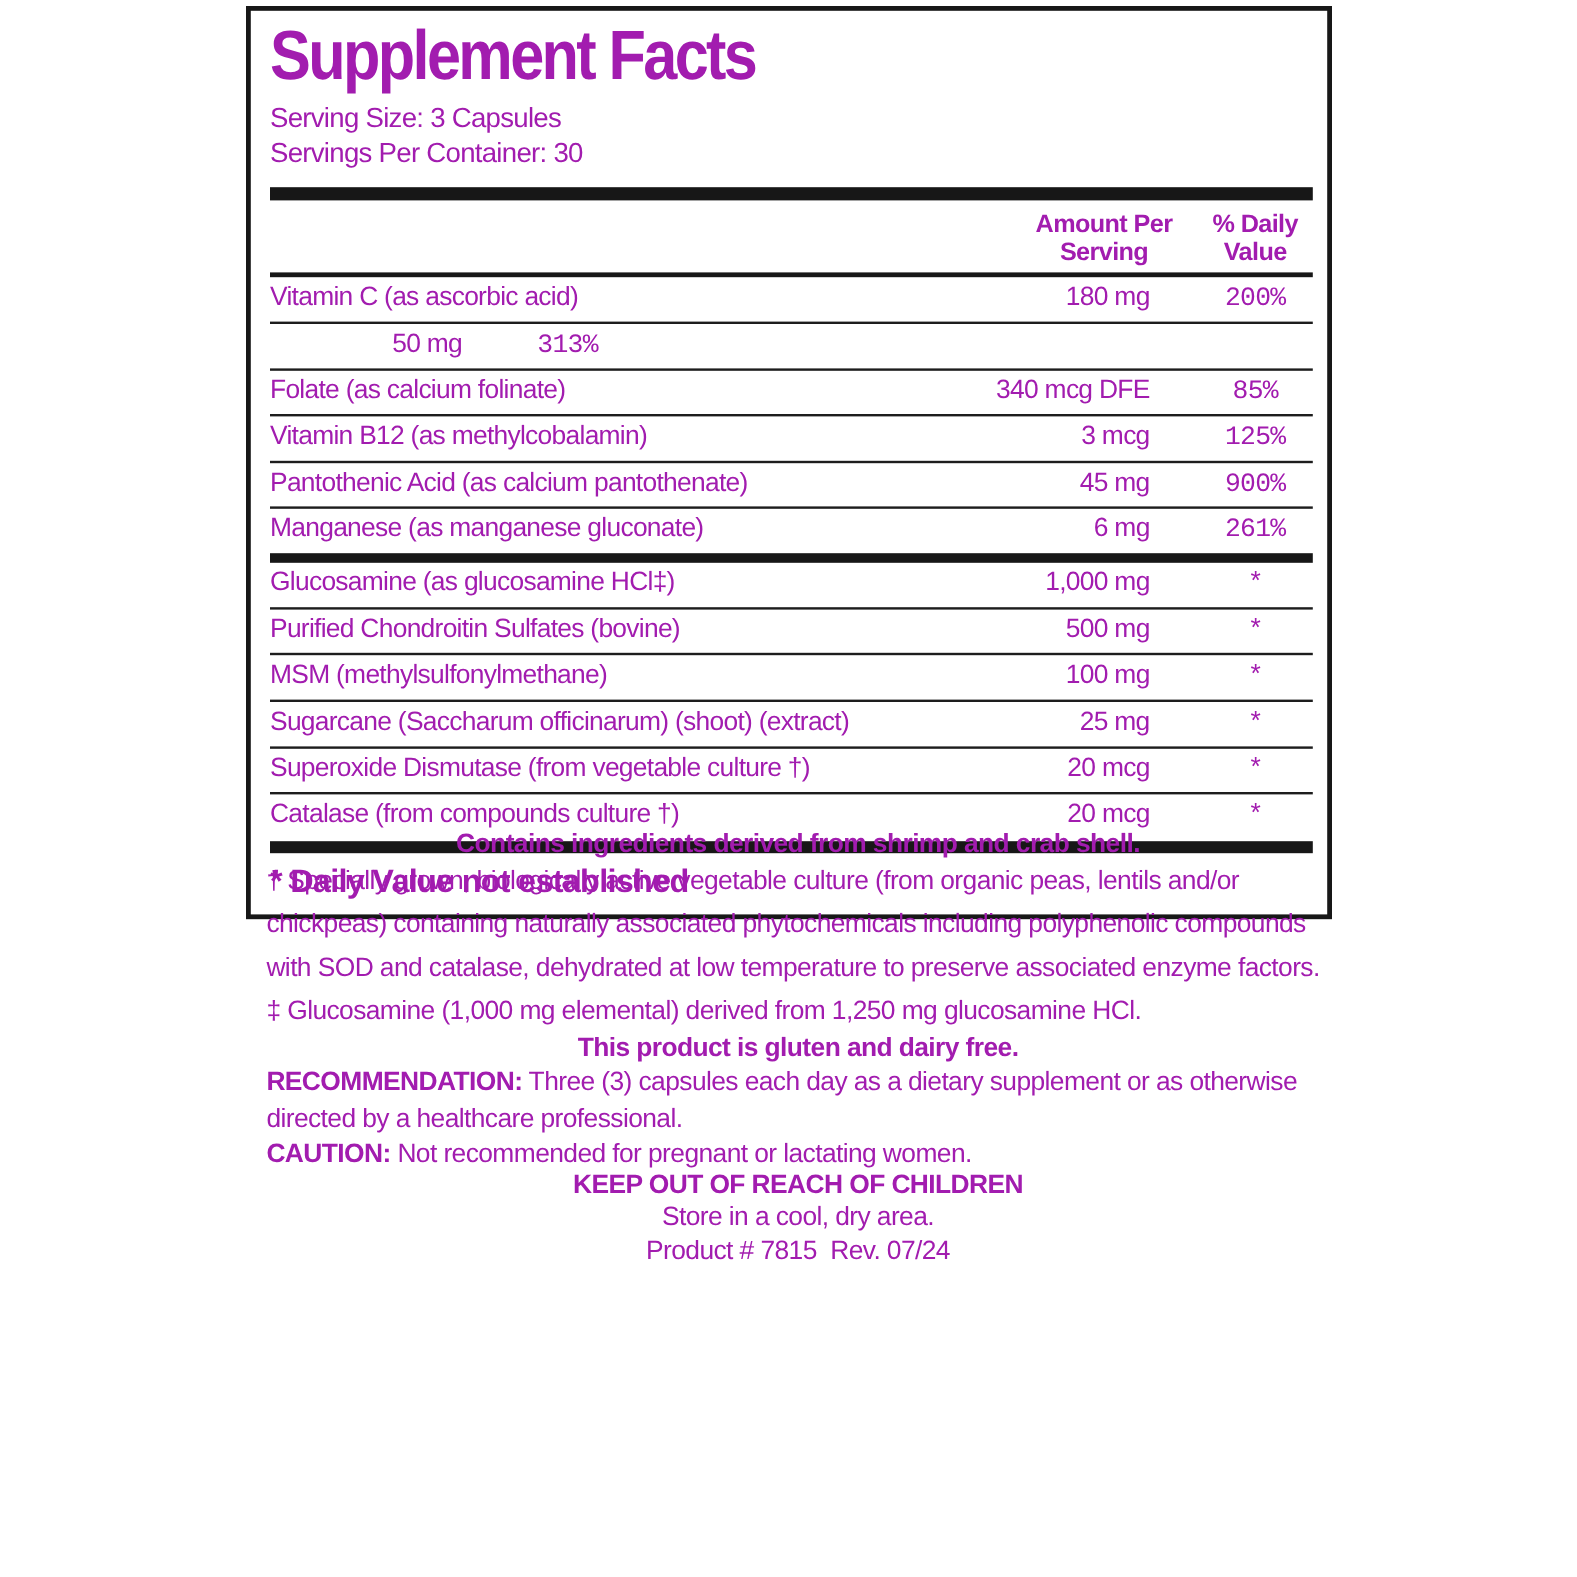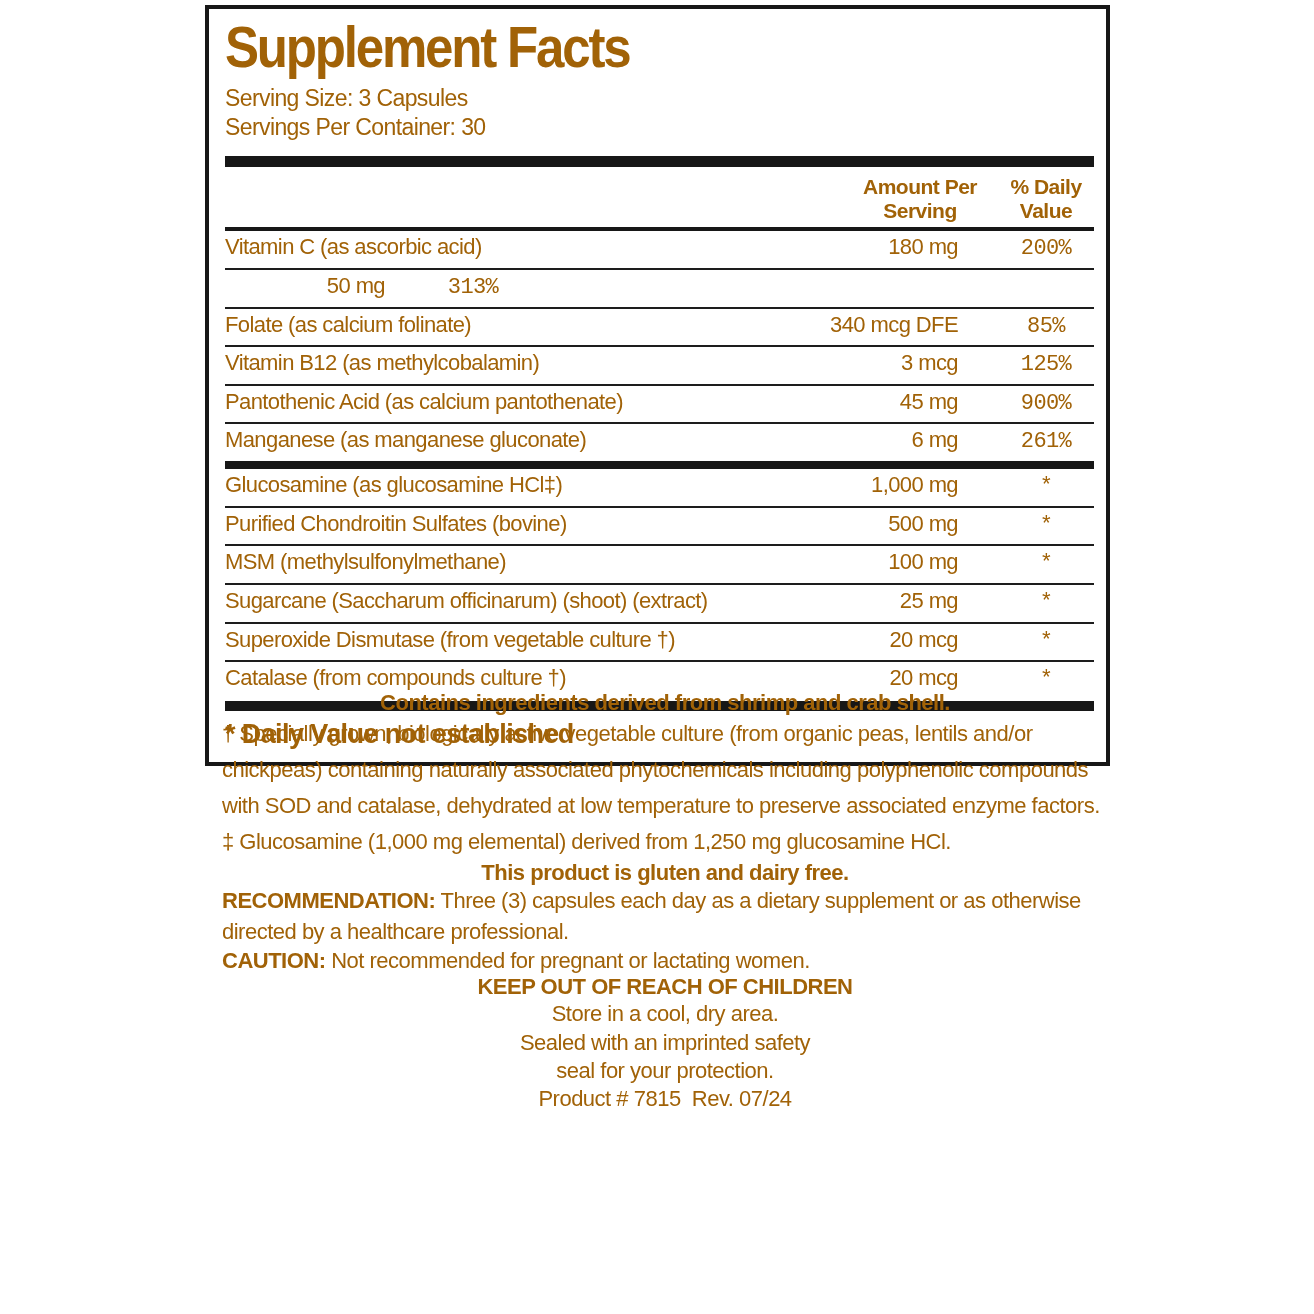--- a/index.html
+++ b/index.html
@@ -1,18 +1,18 @@
 <!DOCTYPE html>
 <html><head>
 <meta charset="utf-8">
 <style>
   html,body{margin:0;padding:0;background:#fff;}
   .page{
     position:relative;width:1314px;height:1314px;background:#ffffff;
-    color:#a16207;font-family:"Liberation Sans",sans-serif;letter-spacing:-0.3px;
+    color:#a21caf;font-family:"Liberation Sans",sans-serif;letter-spacing:-0.3px;
     overflow:hidden;
   }
   
   .facts-box{
     position:absolute;left:205px;top:5px;width:905px;box-sizing:border-box;
     border:4px solid #171717;background:#fff;padding:6px 12px 8px 16px;
   }
   .sf-title{
     font-size:58px;font-weight:bold;letter-spacing:-2.5px;line-height:1.04;
     transform:scaleX(0.88);transform-origin:left center;margin-top:2px;white-space:nowrap;
@@ -158,19 +158,17 @@
 ‡ Glucosamine (1,000 mg elemental) derived from 1,250 mg glucosamine HCl.</p>
 
     <p class="note-gluten center b">This product is gluten and dairy free.</p>
 
     <p class="note-rec"><span class="b">RECOMMENDATION:</span><span> Three (3) capsules each day as a dietary supplement or as otherwise directed by a healthcare professional.</span></p>
 
     <p class="note-caution"><span class="b">CAUTION:</span><span> Not recommended for pregnant or lactating women.</span></p>
 
     <p class="note-keepout center b">KEEP OUT OF REACH OF CHILDREN</p>
     <p class="note-store center">Store in a cool, dry area.</p>
-    <p class="note-sealed center prewrap">Sealed with an imprinted safety
-seal for your protection.</p>
 
     <p class="note-product center">Product # 7815  Rev. 07/24</p>
   </div>
 
 </div>
 
 </body></html>

